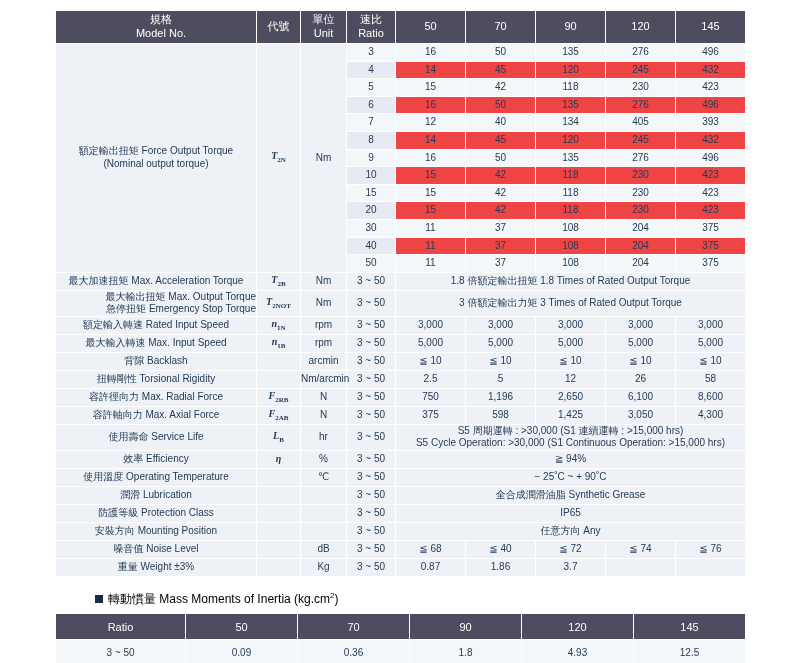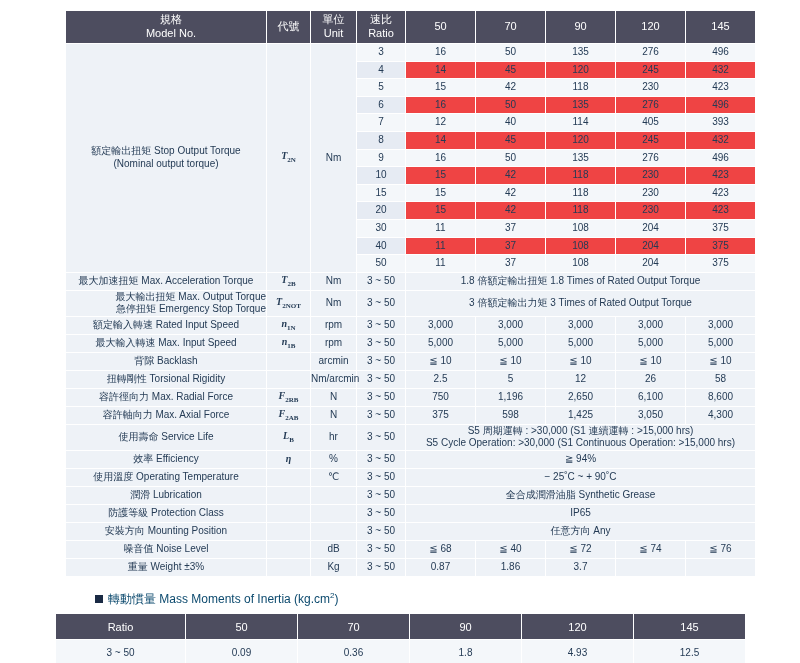--- a/index.html
+++ b/index.html
@@ -73,21 +73,21 @@
     top: 42px;
     font-size: 17px;
     color: #cfd6e2;
     white-space: nowrap;
     font-family: "Liberation Sans", sans-serif;
   }
 
   
   .spec-wrap {
     position: absolute;
-    left: 65px;
+    left: 55px;
     top: 10px;
     width: 690px;
     z-index: 10;
   }
   table.spec {
     border-collapse: collapse;
     width: 690px;
     table-layout: fixed;
     background: transparent;
   }
@@ -179,21 +179,21 @@
   
   .inertia-wrap {
     position: absolute;
     left: 55px;
     top: 591px;
     width: 690px;
     z-index: 10;
   }
   .inertia-title {
     font-size: 12px;
-    color: #0c4a6e;
+    color: #000000;
     margin-bottom: 5px;
     white-space: nowrap;
     padding-left: 40px;
   }
   .inertia-title .bullet {
     display: inline-block;
     width: 8px;
     height: 8px;
     background: #1a2a44;
     margin-right: 5px;
@@ -268,21 +268,21 @@
       <th>70</th>
       <th>90</th>
       <th>120</th>
       <th>145</th>
     </tr>
 
     </tbody>
       <tbody id="torque-block">
         <tr class="datarow">
           <td class="lbl-big" rowspan="13">
-            <div>額定輸出扭矩 Stop Output Torque</div>
+            <div>額定輸出扭矩 Force Output Torque</div>
             <div>(Nominal output torque)</div>
           </td>
           <td class="sym" rowspan="13">T<sub>2N</sub></td>
           <td class="unit" rowspan="13">Nm</td>
           <td class="ratio">3</td>
           <td class="val">16</td>
           <td class="val">50</td>
           <td class="val">135</td>
           <td class="val">276</td>
           <td class="val">496</td>
@@ -308,21 +308,21 @@
           <td class="val alt2">16</td>
           <td class="val alt2">50</td>
           <td class="val alt2">135</td>
           <td class="val alt2">276</td>
           <td class="val alt2">496</td>
         </tr>
         <tr class="datarow">
           <td class="ratio">7</td>
           <td class="val">12</td>
           <td class="val">40</td>
-          <td class="val">114</td>
+          <td class="val">134</td>
           <td class="val">405</td>
           <td class="val">393</td>
         </tr>
         <tr class="datarow">
           <td class="ratio alt2">8</td>
           <td class="val alt2">14</td>
           <td class="val alt2">45</td>
           <td class="val alt2">120</td>
           <td class="val alt2">245</td>
           <td class="val alt2">432</td>

